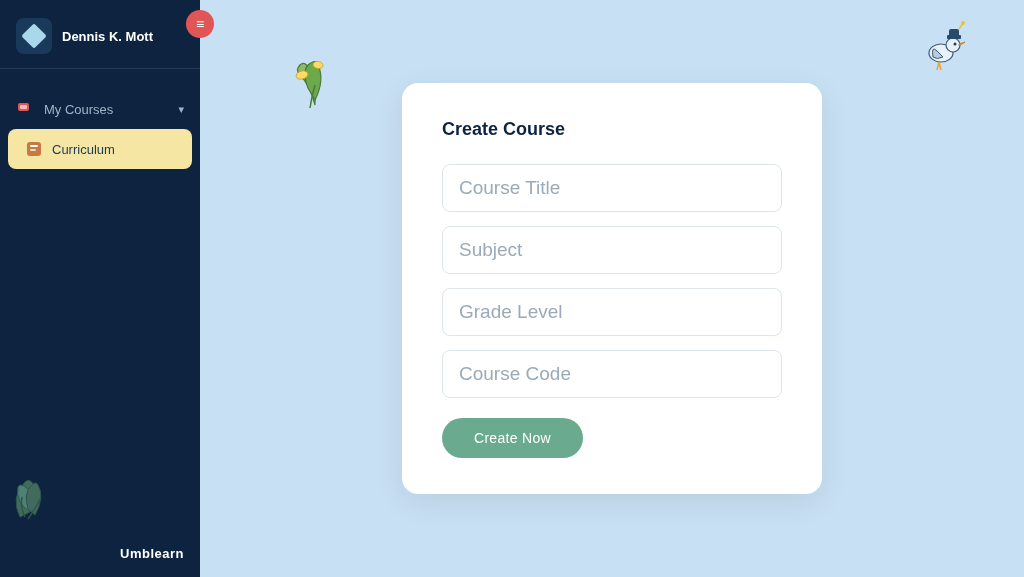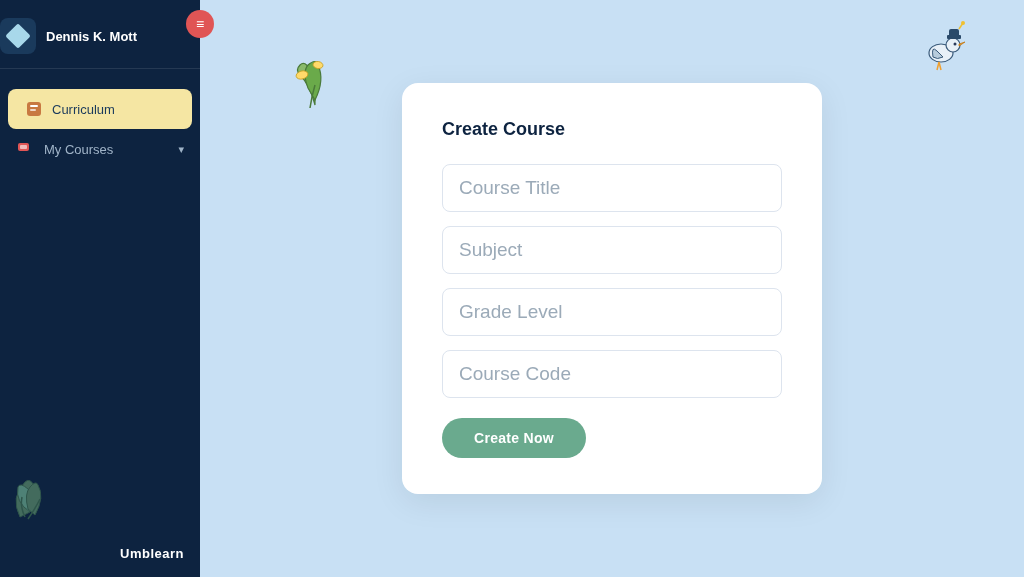--- a/index.html
+++ b/index.html
@@ -21,21 +21,21 @@
       flex-direction: column;
       padding: 18px 0 0 0;
       position: relative;
       z-index: 2;
     }
 
     .sidebar-header {
       display: flex;
       align-items: center;
       gap: 10px;
-      padding: 0 16px 14px 0;
+      padding: 0 16px 14px 16px;
       border-bottom: 1px solid rgba(255,255,255,0.1);
     }
 
     .logo-icon {
       width: 36px;
       height: 36px;
       background: #1a3a5c;
       border-radius: 8px;
       display: flex;
       align-items: center;
@@ -213,21 +213,21 @@
       color: #9baab8;
     }
 
     .create-btn {
       background: #6aaa8e;
       color: #ffffff;
       border: none;
       border-radius: 24px;
       padding: 12px 32px;
       font-size: 14px;
-      font-weight: 700;
+      font-weight: 400;
       cursor: pointer;
       margin-top: 6px;
       letter-spacing: 0.3px;
       text-align: center;
     }
 
     
     .deco-svg {
       position: absolute;
     }
@@ -241,41 +241,41 @@
       <div class="logo-diamond"></div>
     </div>
     <span class="sidebar-username">Dennis K. Mott</span>
   </div>
 
   <button class="sidebar-toggle">
     <span>≡</span>
   </button>
 
   <nav class="sidebar-nav">
+
+    <div class="nav-item nav-item-my-courses">
+      <div class="nav-icon">
+        <svg width="18" height="18" viewBox="0 0 18 18" fill="none">
+          <rect x="1" y="3" width="11" height="8" rx="2" fill="#e05555"></rect>
+          <rect x="3" y="5" width="7" height="4" rx="1" fill="#fff" opacity="0.6"></rect>
+        </svg>
+      </div>
+      <span class="nav-label">My Courses</span>
+      <span class="nav-chevron">▾</span>
+    </div>
 
     <div class="nav-item active">
       <div class="nav-icon">
         <svg width="18" height="18" viewBox="0 0 18 18" fill="none">
           <rect x="2" y="2" width="14" height="14" rx="3" fill="#c87941"></rect>
           <rect x="5" y="5" width="8" height="2" rx="1" fill="#fff"></rect>
           <rect x="5" y="9" width="6" height="2" rx="1" fill="#fff" opacity="0.7"></rect>
         </svg>
       </div>
       <span class="nav-label">Curriculum</span>
-    </div>
-
-    <div class="nav-item nav-item-my-courses">
-      <div class="nav-icon">
-        <svg width="18" height="18" viewBox="0 0 18 18" fill="none">
-          <rect x="1" y="3" width="11" height="8" rx="2" fill="#e05555"></rect>
-          <rect x="3" y="5" width="7" height="4" rx="1" fill="#fff" opacity="0.6"></rect>
-        </svg>
-      </div>
-      <span class="nav-label">My Courses</span>
-      <span class="nav-chevron">▾</span>
     </div>
 
   </nav>
 
   <div class="sidebar-footer">
 
     <svg class="footer-plant" viewBox="0 0 90 80" fill="none" xmlns="http://www.w3.org/2000/svg">
       <g opacity="0.7">
         <path d="M20 70 Q10 50 25 35 Q30 30 35 40 Q40 50 30 65 Z" fill="#5a8a6a" stroke="#3d6b50" stroke-width="1"></path>
         <path d="M30 65 Q15 55 18 40 Q20 35 28 42 Q36 49 32 62 Z" fill="#6aaa8e" stroke="#3d6b50" stroke-width="1"></path>

